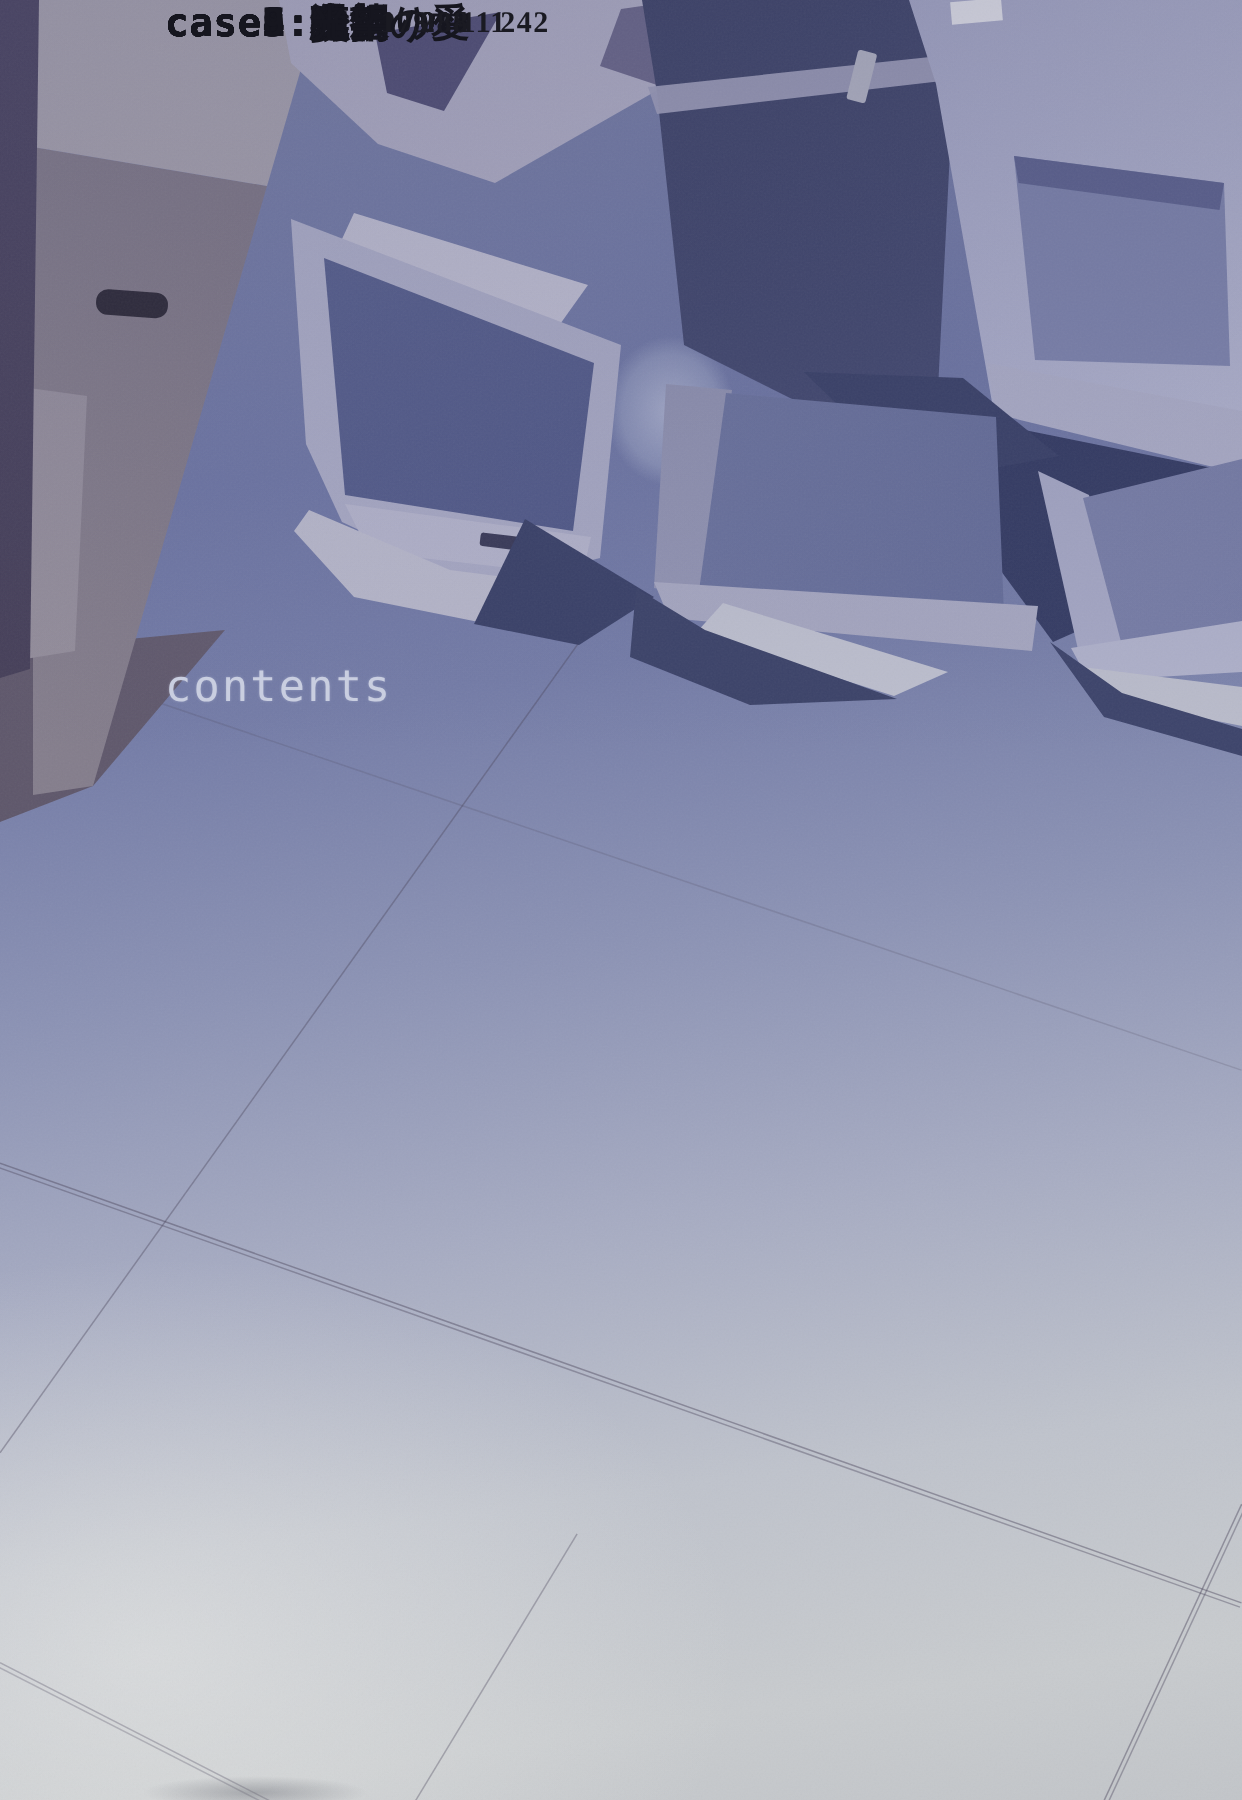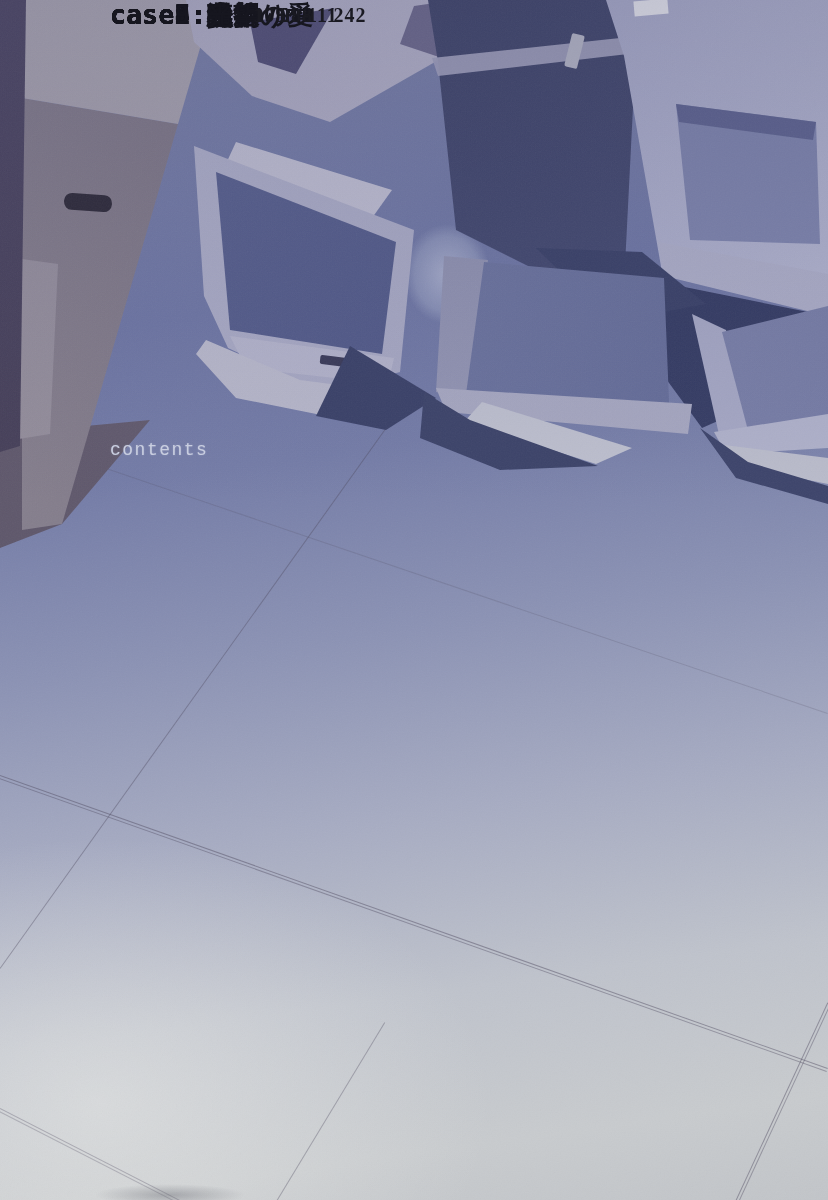--- a/index.html
+++ b/index.html
@@ -73,21 +73,21 @@
   #d-bezel-bottom{clip-path:polygon(714px 432px,828px 414px,828px 448px,726px 454px);background:#afb1ca;}
   #d-kb{clip-path:polygon(716px 444px,828px 458px,828px 484px,738px 466px);background:#babccb;}
   #d-kbshadow{clip-path:polygon(700px 428px,748px 462px,828px 486px,828px 504px,736px 478px);background:#3d446b;}
 
   
   #tint{background:linear-gradient(180deg,rgba(66,70,110,0.22) 0%,rgba(66,70,110,0) 42%);pointer-events:none;}
   #grain{position:absolute;inset:0;pointer-events:none;}
   #smudge{left:95px;top:1184px;width:150px;height:22px;border-radius:50%;background:radial-gradient(closest-side,rgba(110,112,120,0.45),rgba(110,112,120,0));}
 
   
-  #contents-title{position:absolute;left:110px;top:440px;font-size:18px;letter-spacing:1.5px;color:#c9cee0;text-shadow:0 0 2px rgba(210,215,235,0.35);font-family:Liberation Mono, monospace;}
+  #contents-title{position:absolute;left:110px;top:440px;font-size:29px;letter-spacing:1.5px;color:#c9cee0;text-shadow:0 0 2px rgba(210,215,235,0.35);}
   .toc-row{position:absolute;left:110px;display:flex;align-items:center;height:30px;}
   .toc-label{font-size:26px;font-weight:bold;letter-spacing:.5px;color:#16161f;white-space:nowrap;
              font-family:"DejaVu Sans Mono","Liberation Mono",monospace,sans-serif;}
   .toc-rule{flex:1;height:2px;background:rgba(30,30,44,0.78);margin:2px 8px 0 12px;}
   .toc-page{font-family:"Liberation Serif","DejaVu Serif",serif;font-weight:bold;font-size:20px;letter-spacing:1px;color:#1a1a22;}
   .toc-row:nth-of-type(1){top:498px;width:252px;}
   .toc-row:nth-of-type(2){top:581px;width:270px;}
   .toc-row:nth-of-type(3){top:658px;width:268px;}
   .toc-row:nth-of-type(4){top:736px;width:264px;}
   .toc-row:nth-of-type(5){top:813px;width:270px;}

